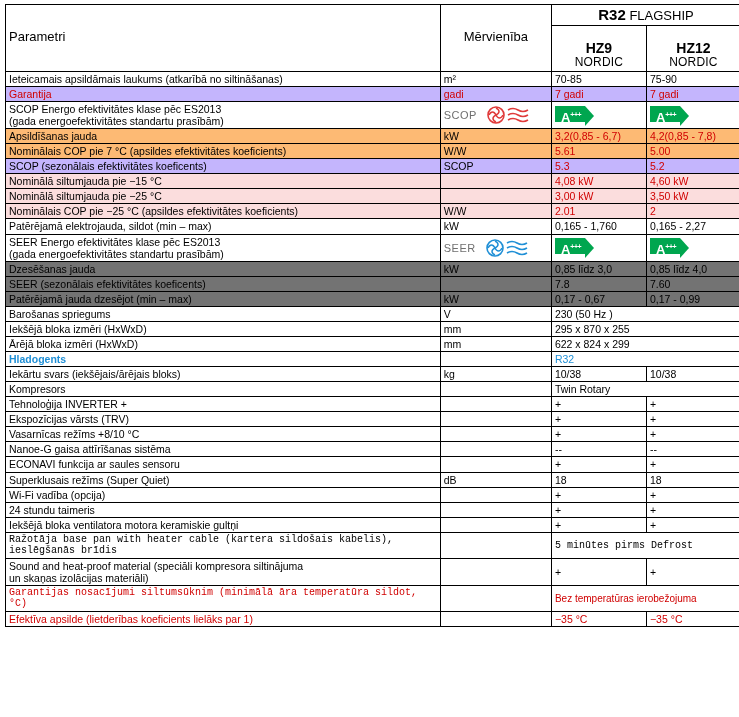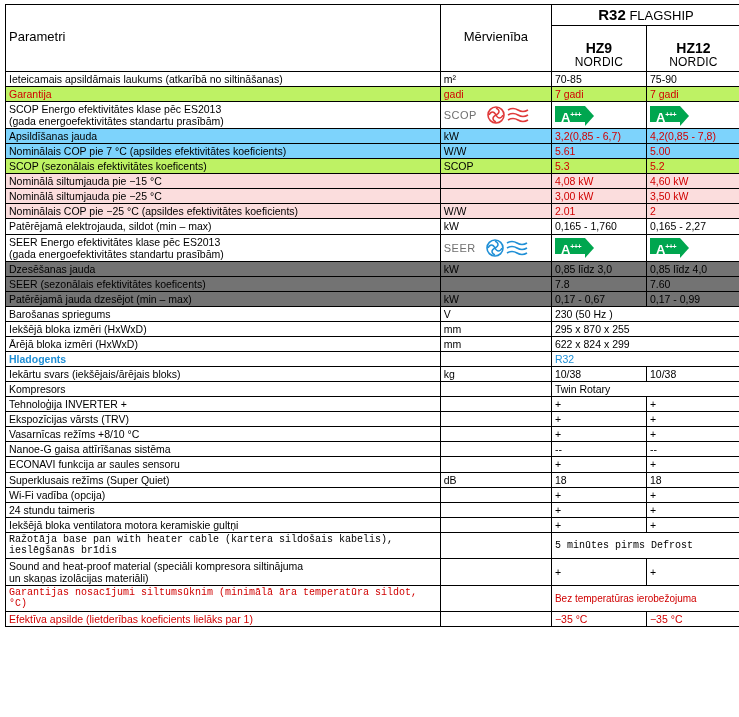--- a/index.html
+++ b/index.html
@@ -63,22 +63,22 @@
   }
   .hdr-model .m1 { font-size: 14px; margin-top: 13px; }
   .hdr-model .m2 { font-size: 12px; letter-spacing: .2px; }
 
   .bold { font-weight: bold; }
   .red  { color: #d00000; }
   .tiny { font-size: 10px; }
   .sm   { font-size: 10px; font-family: Liberation Mono, monospace; }
 
   
-  .fill-green   { background: #bef264; margin-left: 18px; }
-  .fill-green2  { background: #7dd3fc; }
+  .fill-green   { background: #c4b5fd; margin-left: 18px; }
+  .fill-green2  { background: #fdba74; }
   .fill-pink    { background: #fbdddd; margin-left: 26px; }
   .fill-blue    { background: #737373; }
 
   .two-line { line-height: 1.12; }
 
   
   .elabel {
     display: inline-block;
     position: relative;
     background: #00a64f;

